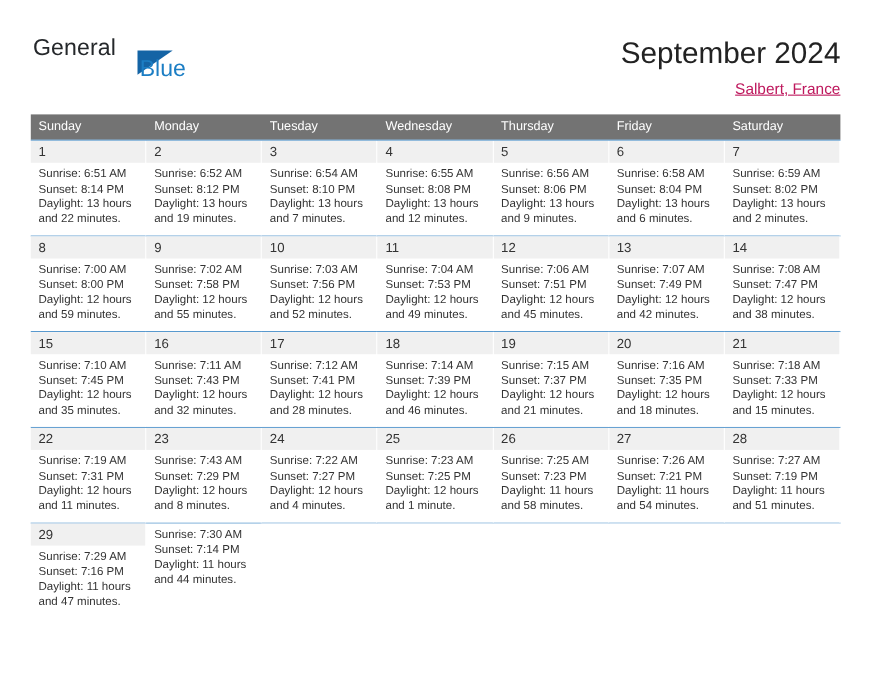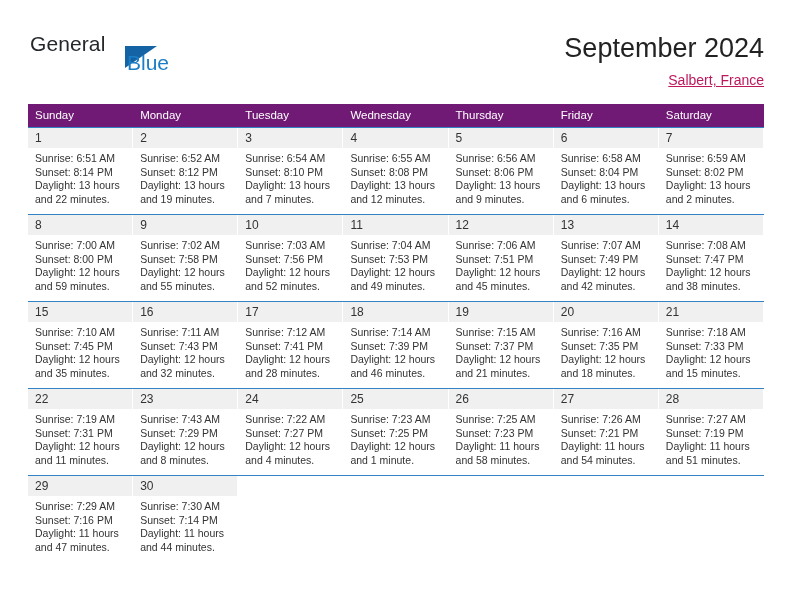--- a/index.html
+++ b/index.html
@@ -87,21 +87,21 @@
 
   
   .calendar {
     position: absolute;
     left: 28px;
     top: 104px;
     width: 736px;
   }
   .weekday-row {
     display: flex;
-    background: #701a75;
+    background: #737373;
   }
   .weekday {
     flex: 1 1 0;
     box-sizing: border-box;
     padding: 4px 0 5px 7px;
     font-size: 11.5px;
     color: #ffffff;
     line-height: 14px;
   }
   .week-row {
@@ -439,21 +439,20 @@
       <div class="day-cell">
         <div class="day-number-band">29</div>
         <div class="day-info">
           <div>Sunrise: 7:29 AM</div>
           <div>Sunset: 7:16 PM</div>
           <div>Daylight: 11 hours</div>
           <div>and 47 minutes.</div>
         </div>
       </div>
       <div class="day-cell">
-        <div class="day-number-band">30</div>
         <div class="day-info">
           <div>Sunrise: 7:30 AM</div>
           <div>Sunset: 7:14 PM</div>
           <div>Daylight: 11 hours</div>
           <div>and 44 minutes.</div>
         </div>
       </div>
       <div class="day-cell empty">
         <div class="day-number-band"></div>
       </div>

